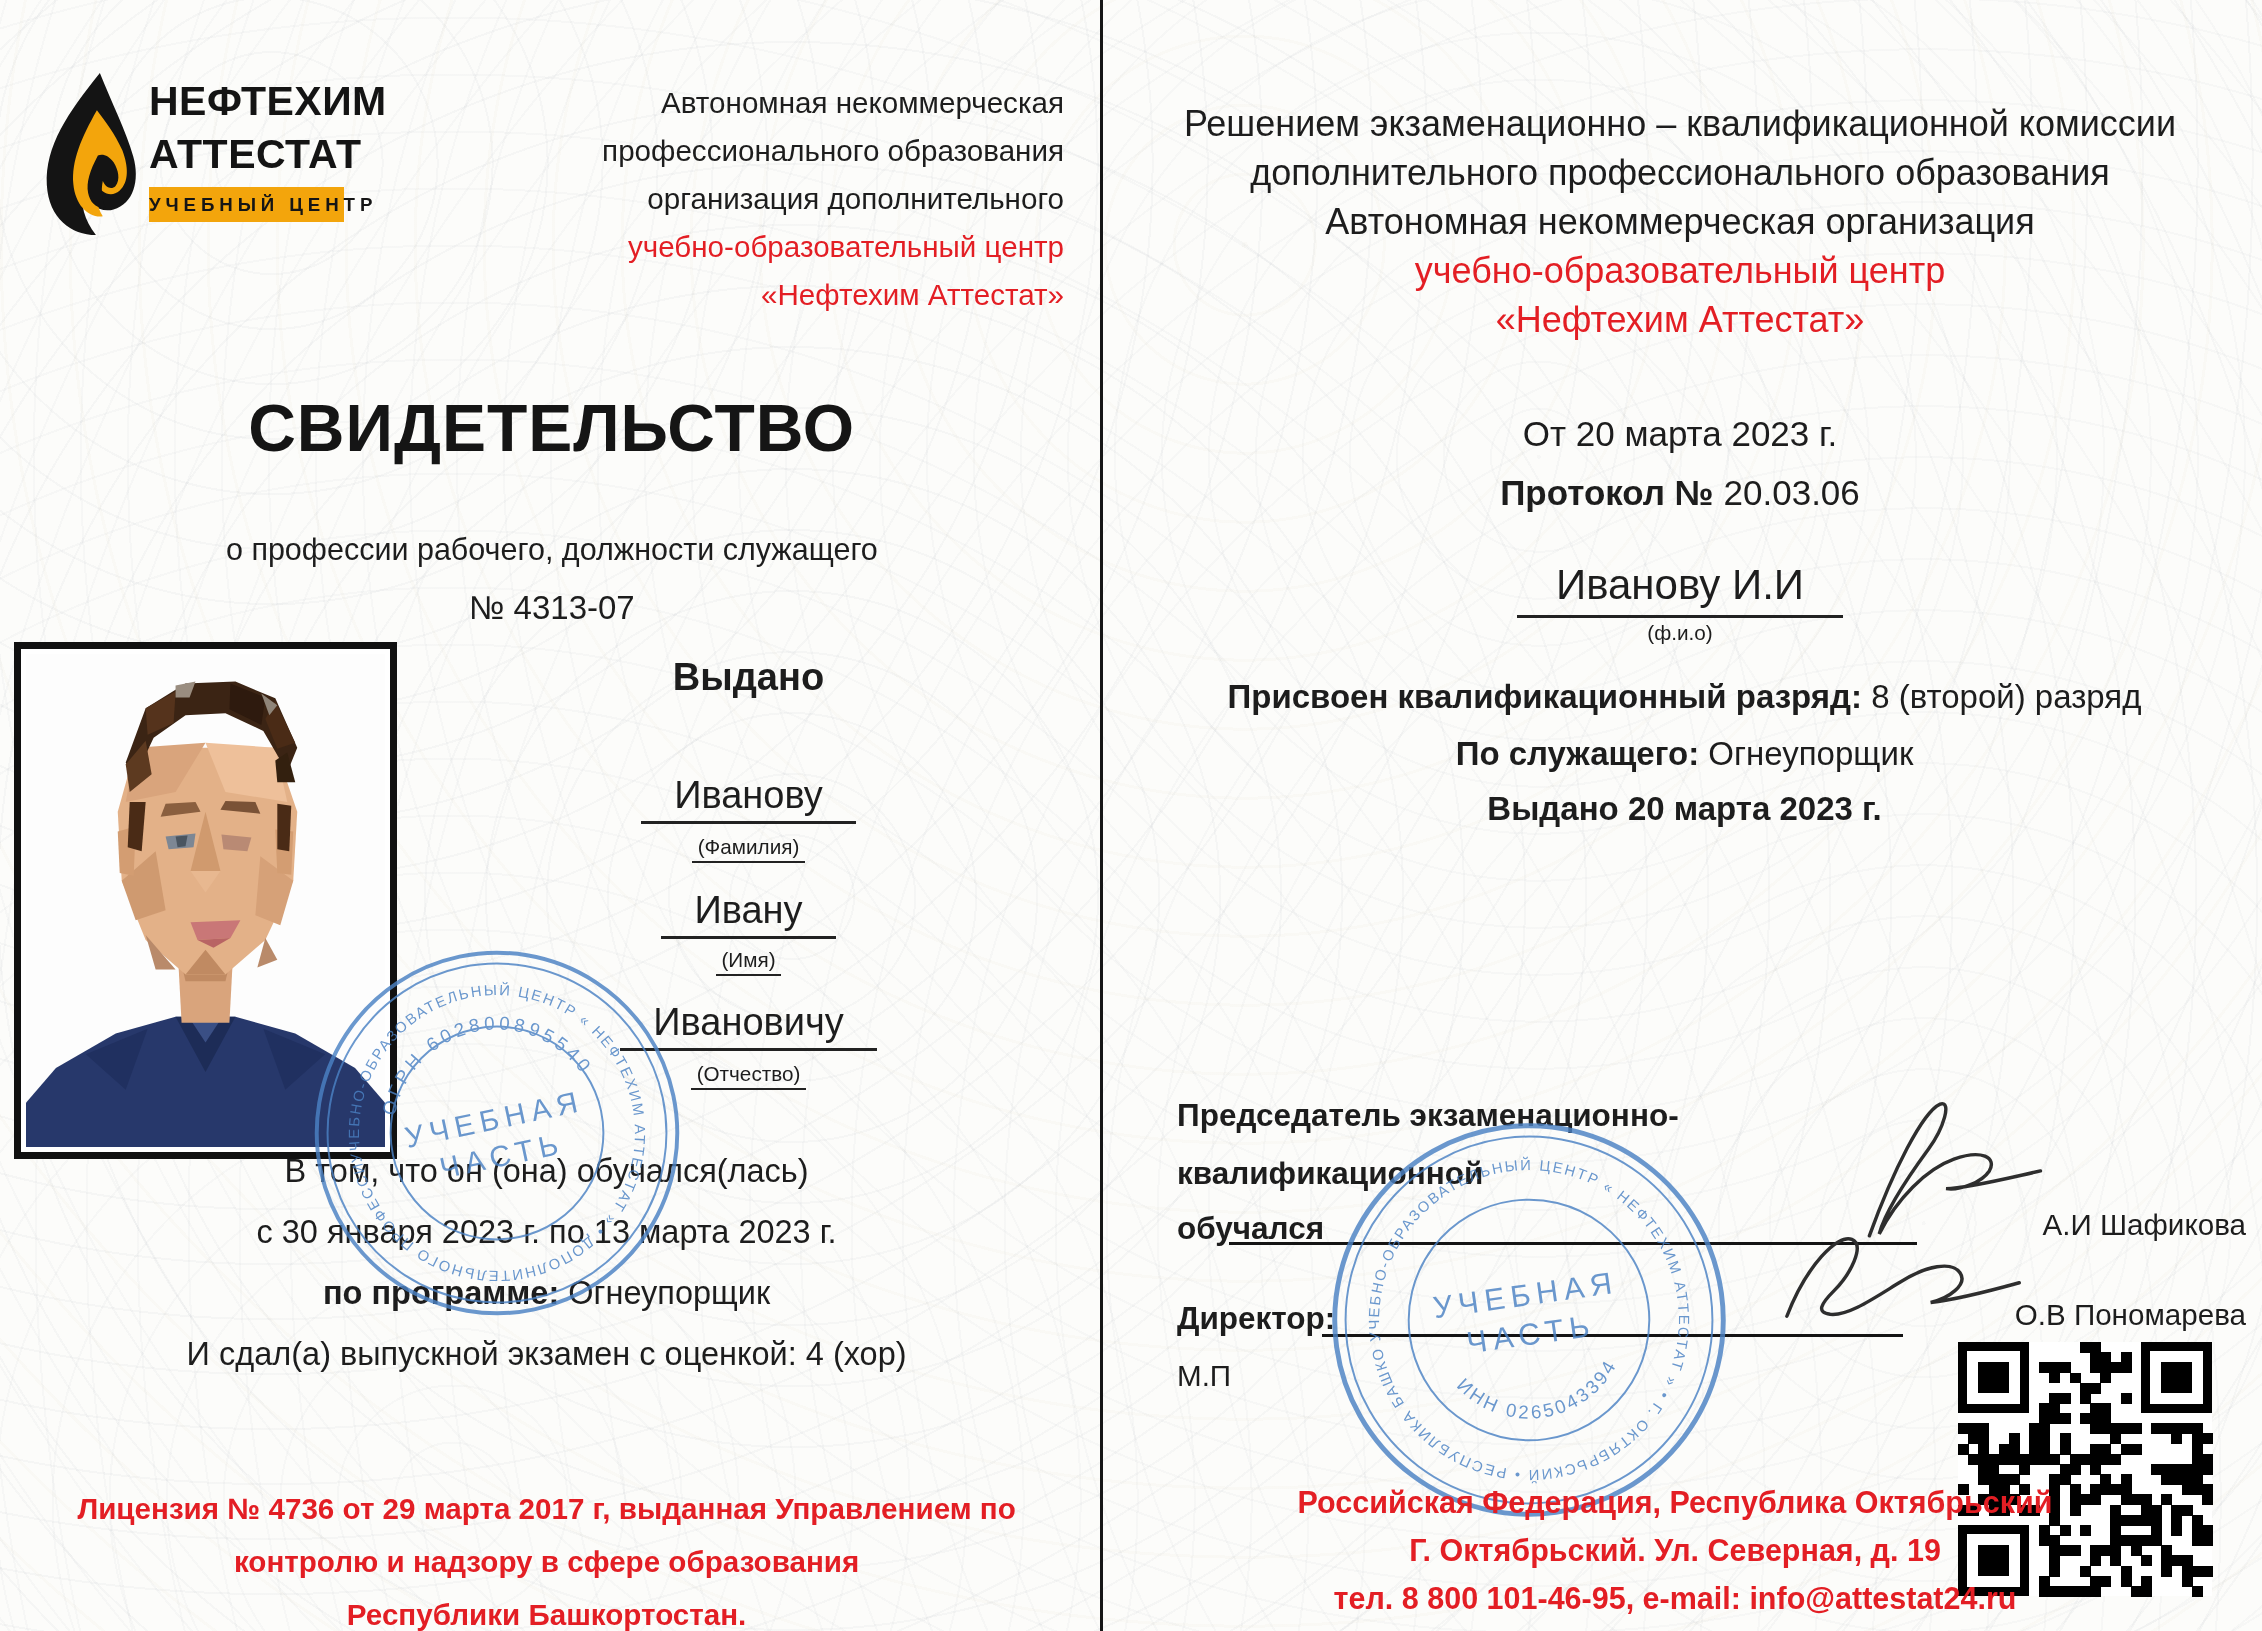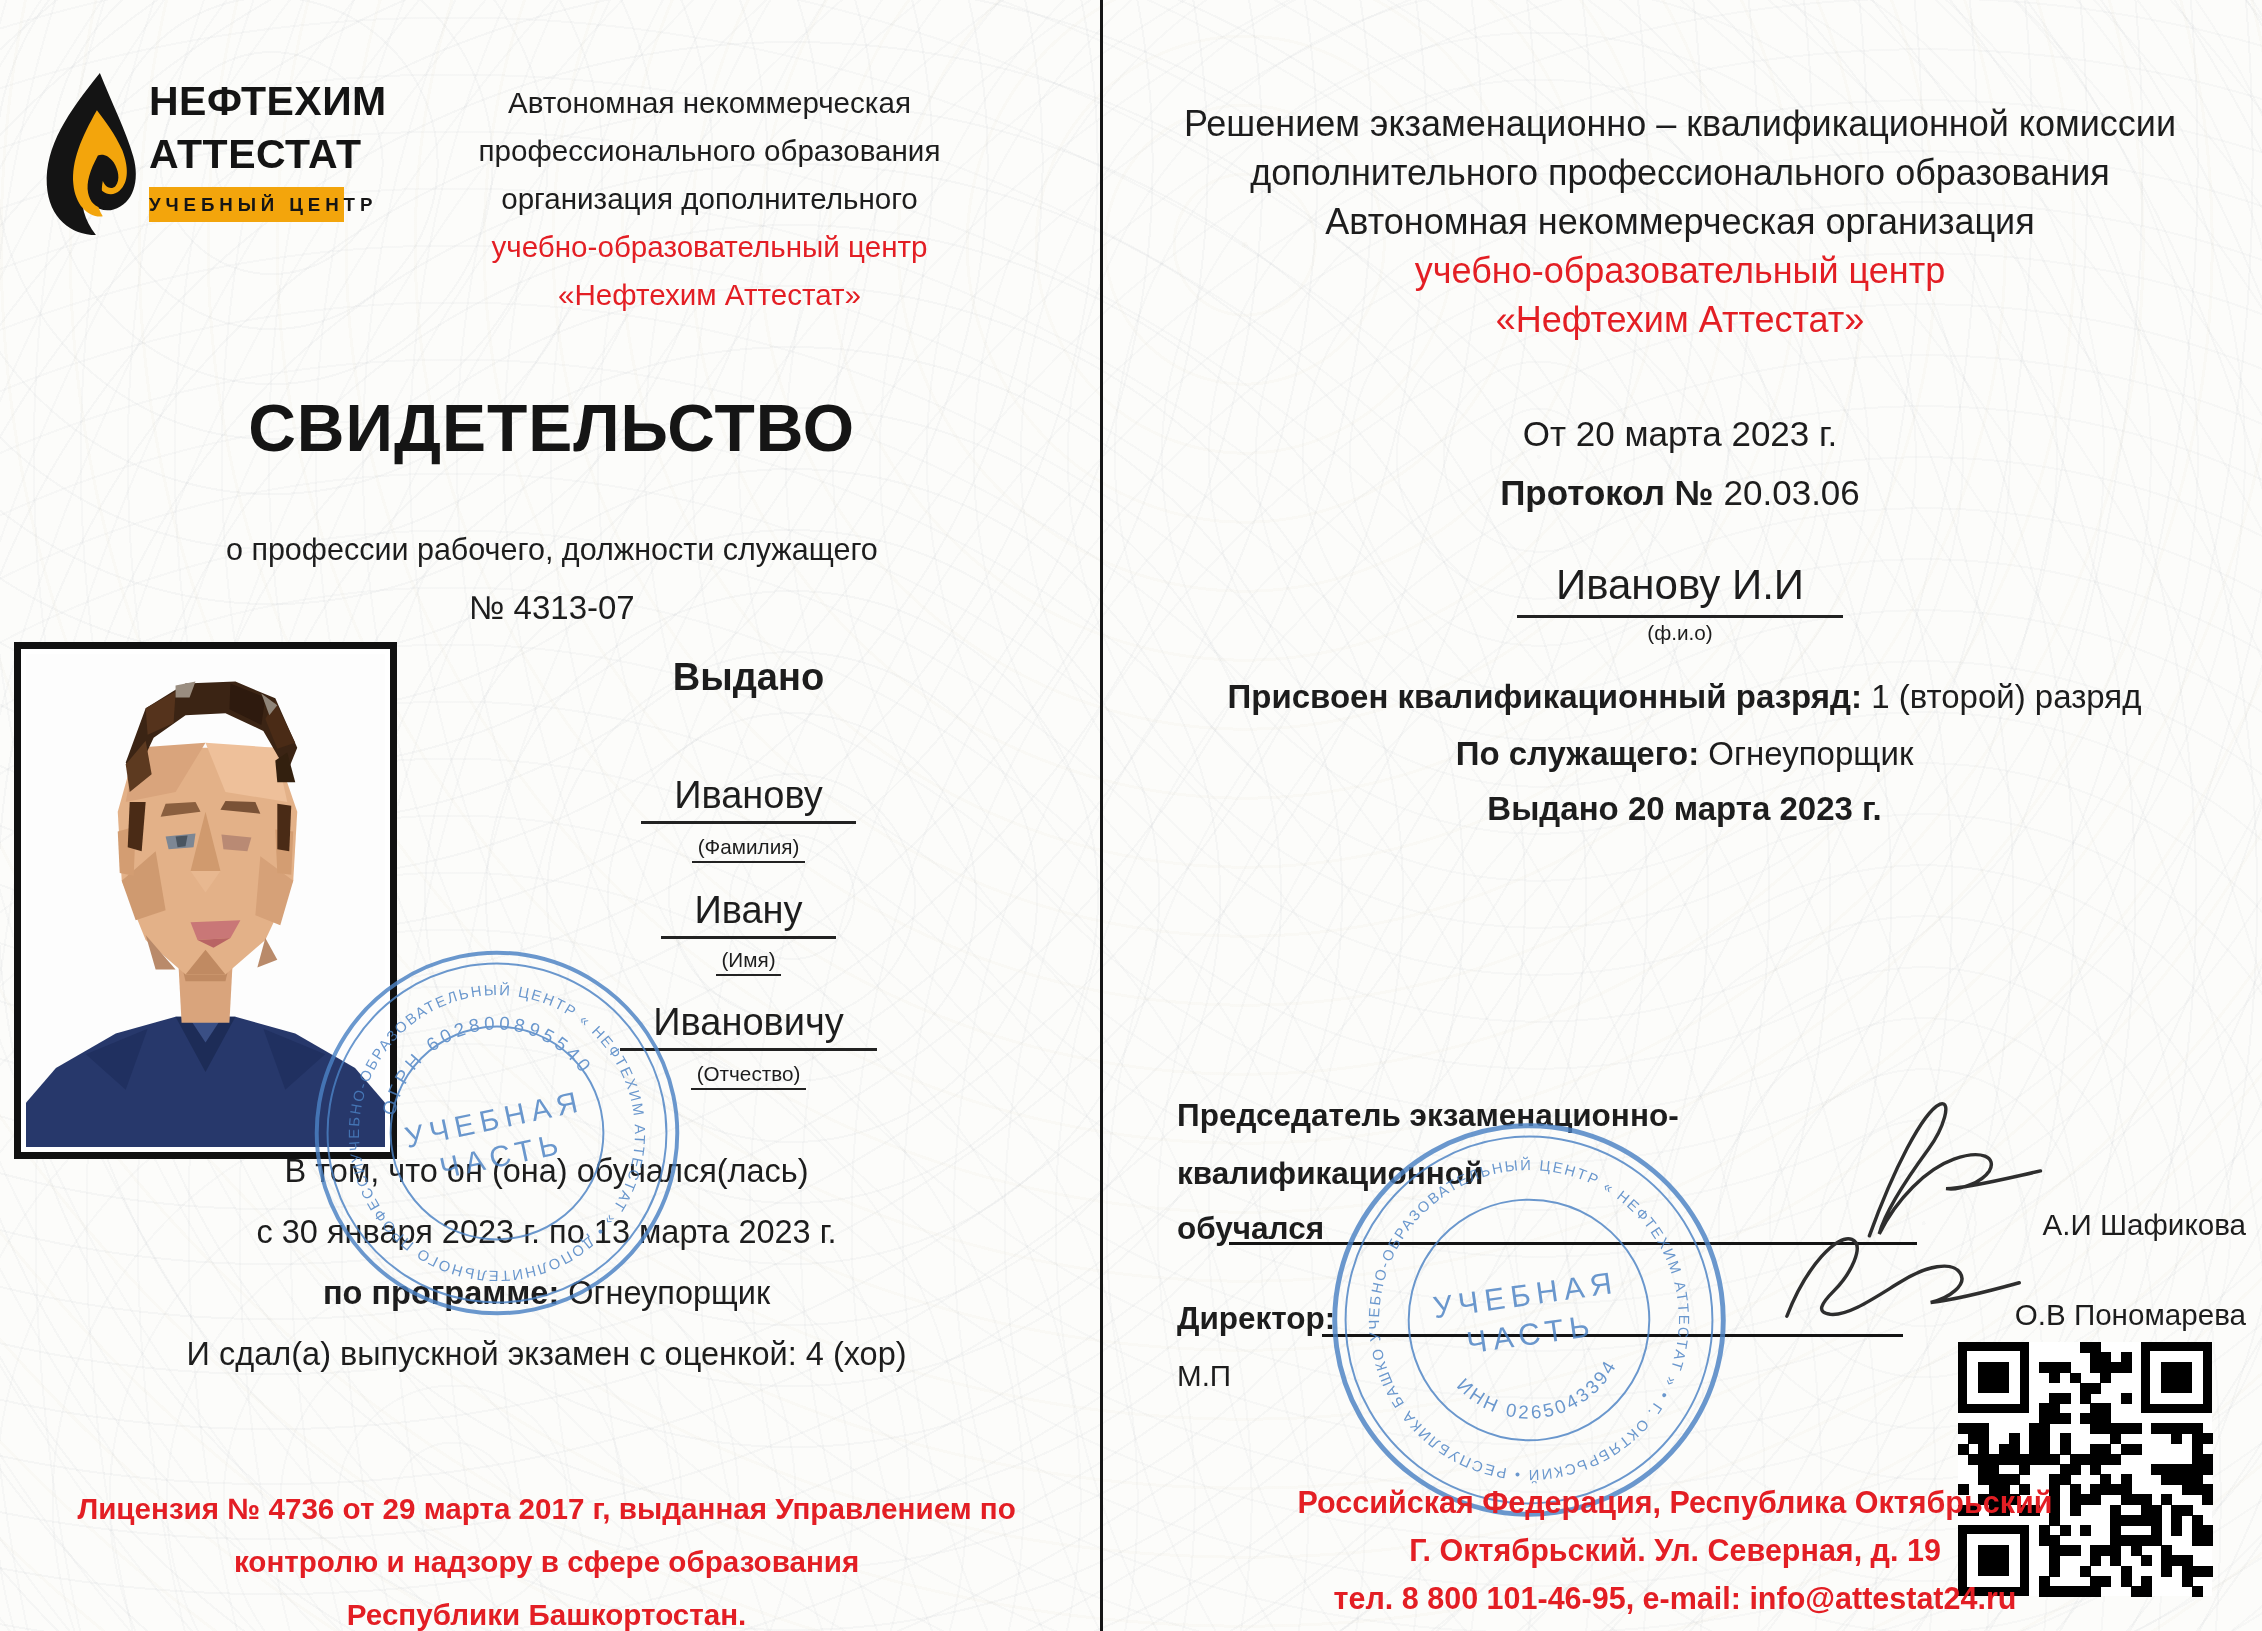--- a/index.html
+++ b/index.html
@@ -28,21 +28,21 @@
   }
   .divider{left:1100px;top:0;bottom:0;width:3px;background:#161616;z-index:1}
 
   
   .logo{left:37px;top:71px;width:307px;height:165px;z-index:2}
   .logo svg{position:absolute;left:0;top:0}
   .logo-text{position:absolute;left:112px;top:3.9px;width:195px}
   .logo-line{font-weight:bold;font-size:41px;letter-spacing:0.5px;color:#141414;line-height:53px;white-space:nowrap}
   .logo-banner{margin-top:5.9px;background:var(--yellow);color:#151515;font-weight:bold;
     font-size:18.7px;letter-spacing:4.9px;text-align:center;padding:6.9px 0 5.9px;white-space:nowrap}
-  .org-block{left:355px;top:79px;width:709px;text-align:center;font-size:29.6px;line-height:48px;z-index:2}
+  .org-block{left:355px;top:79px;width:709px;text-align:right;font-size:29.6px;line-height:48px;z-index:2}
   .org-block .red{color:var(--red)}
   .title{left:29.6px;top:390px;width:1044px;text-align:center;font-weight:bold;font-size:66px;letter-spacing:1px;z-index:2;color:#151515}
   .subtitle{left:9.9px;top:532px;width:1084px;text-align:center;font-size:30.5px;z-index:2}
   .cert-number{left:9.9px;top:589px;width:1084px;text-align:center;font-size:33px;z-index:2}
   .photo{left:13.8px;top:642px;width:359px;height:493px;border:7.9px solid #111;background:#fff;padding:4.9px;z-index:2;box-sizing:content-box}
   .photo svg{display:block;width:100%;height:100%}
   .issued{left:532px;top:656px;width:433px;text-align:center;font-weight:bold;font-size:38px;z-index:2}
   .fio-val{left:532px;width:433px;text-align:center;font-size:38px;z-index:2;white-space:nowrap}
   .fio-val span{display:inline-block;border-bottom:3px solid #222;padding:0 33px 3.9px}
   .fio-lbl{left:532px;width:433px;text-align:center;font-size:20.7px;z-index:2}
@@ -198,21 +198,21 @@
   <div class="red">учебно-образовательный центр</div>
   <div class="red">«Нефтехим Аттестат»</div>
 </div>
 
 <div class="abs r-date">От 20 марта 2023 г.</div>
 <div class="abs r-protocol"><b>Протокол №</b> <span>20.03.06</span></div>
 
 <div class="abs r-fio"><span>Иванову И.И</span></div>
 <div class="abs r-fio-lbl">(ф.и.о)</div>
 
-<div class="abs r-grade"><b>Присвоен квалификационный разряд:</b> <span>1 (второй) разряд</span></div>
+<div class="abs r-grade"><b>Присвоен квалификационный разряд:</b> <span>8 (второй) разряд</span></div>
 <div class="abs r-prof"><b>По служащего:</b> <span>Огнеупорщик</span></div>
 <div class="abs r-issued">Выдано 20 марта 2023 г.</div>
 
 <div class="abs chair-line c1">Председатель экзаменационно-</div>
 <div class="abs chair-line c2">квалификационной</div>
 <div class="abs chair-line c3">обучался</div>
 <div class="abs sign-line ul1"></div>
 <div class="abs sig-name n1">А.И Шафикова</div>
 <svg class="abs sig" style="left:1832px;top:1088px" width="236" height="158" viewBox="0 0 240 160">
   <path d="M38 150 C62 84 92 24 110 16 C122 12 114 40 98 62 C76 92 54 126 48 148 C66 112 96 82 124 72 C152 62 168 70 160 84 C152 96 130 104 116 102 C136 102 176 92 212 84" fill="none" stroke="#2e2e2e" stroke-width="3.5" stroke-linecap="round"></path>

